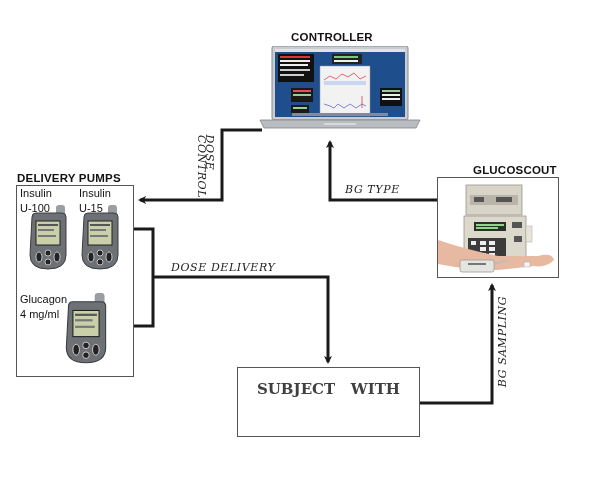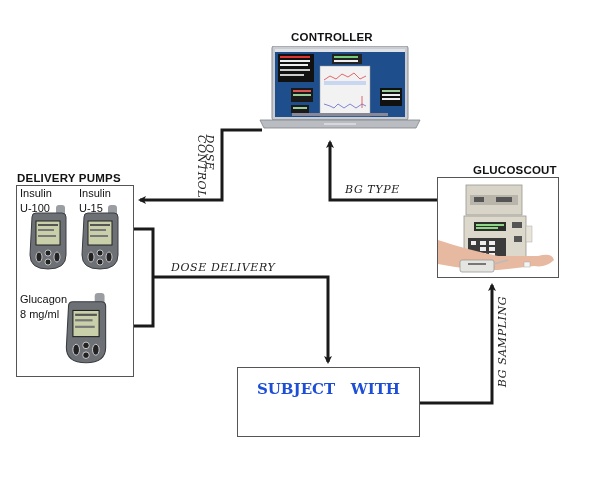--- a/index.html
+++ b/index.html
@@ -2,21 +2,21 @@
 <html><head>
 <meta charset="utf-8">
 <style>
   html, body { margin:0; padding:0; background:#ffffff; }
   body { width:600px; height:481px; position:relative; overflow:hidden; font-family:"DejaVu Serif", serif; }
   .abs { position:absolute; }
   .title { font-family:Liberation Sans, sans-serif; font-weight:bold; color:#111; font-size:11.5px; letter-spacing:0.2px; white-space:nowrap; }
   .label-it { font-family:"DejaVu Serif", serif; font-style:italic; color:#222; font-size:11px; letter-spacing:0.6px; white-space:nowrap; }
   .sans { font-family:Liberation Sans, sans-serif; color:#111; font-size:11px; line-height:15px; white-space:nowrap; }
   .box { border:1px solid #555; background:#fff; box-sizing:border-box; }
-  .subject-text { font-family:"DejaVu Serif", serif; font-weight:bold; font-size:15px; color:#1d4ed8; text-align:center; line-height:26px; white-space:nowrap; }
+  .subject-text { font-family:"DejaVu Serif", serif; font-weight:bold; font-size:15px; color:#404040; text-align:center; line-height:26px; white-space:nowrap; }
   svg.wires { position:absolute; left:0; top:0; }
   .pump { position:absolute; width:40px; height:66px; }
 </style>
 </head>
 <body>
 
 <svg class="wires" width="600" height="481">
   <defs>
     <marker id="ah" markerWidth="8" markerHeight="8" refX="6" refY="4" orient="auto" markerUnits="userSpaceOnUse">
       <path d="M0,0 L8,4 L0,8 L2,4 Z" fill="#1a1a1a"></path>
@@ -92,21 +92,21 @@
 <div class="abs sans" style="left:20px; top:186px;">
   <div>Insulin</div>
   <div>U-100</div>
 </div>
 <div class="abs sans" style="left:79px; top:186px;">
   <div>Insulin</div>
   <div>U-15</div>
 </div>
 <div class="abs sans" style="left:20px; top:292px;">
   <div>Glucagon</div>
-  <div>8 mg/ml</div>
+  <div>4 mg/ml</div>
 </div>
 
 <div class="pump" style="left:28px; top:205px;">
   <svg width="40" height="66" viewBox="0 0 40 66">
     <rect x="28" y="0" width="9" height="14" rx="3" fill="#9a9ea3"></rect>
     <path d="M4,12 Q4,8 8,8 L34,8 Q38,8 38,12 L38,50 Q38,64 20,64 Q2,64 2,50 Z" fill="#6d7176" stroke="#3a3d40" stroke-width="1"></path>
     <rect x="8" y="16" width="24" height="24" fill="#c9cfa8" stroke="#222" stroke-width="1"></rect>
     <rect x="10" y="19" width="20" height="2" fill="#555"></rect>
     <rect x="10" y="24" width="16" height="2" fill="#777"></rect>
     <rect x="10" y="30" width="18" height="2" fill="#777"></rect>

